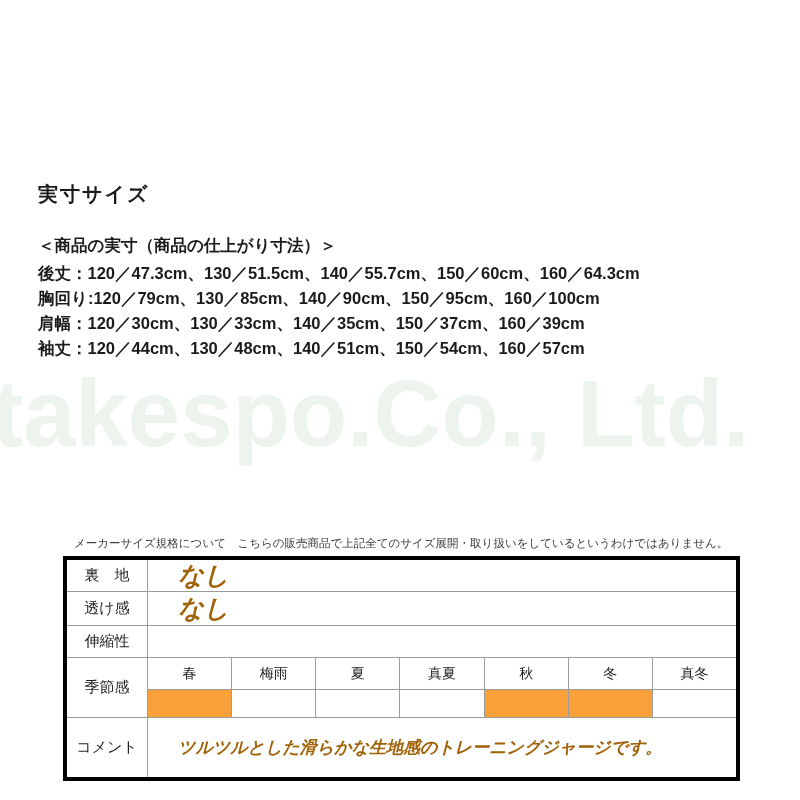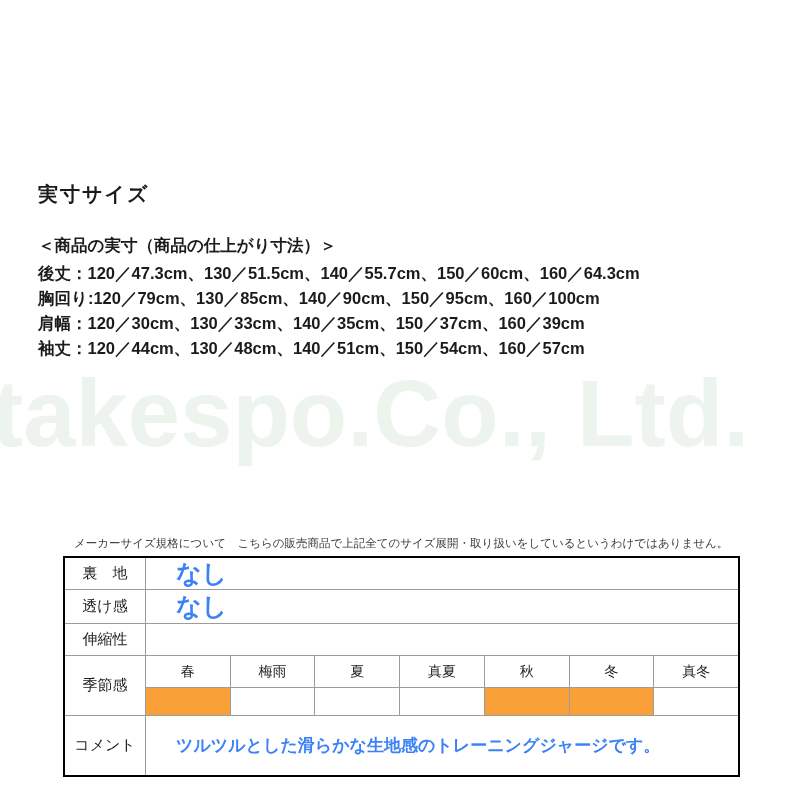--- a/index.html
+++ b/index.html
@@ -37,36 +37,36 @@
   }
 
   .notice {
     position:absolute; left:74px; top:536px;
     font-size:11.5px; color:#3c3c3c; white-space:nowrap;
   }
 
   .spec-table {
     position:absolute; left:63px; top:556px;
     width:677px;
-    border:2px solid #000000;
+    border:4px solid #000000;
     background:#ffffff;
   }
   .t-row { display:flex; border-top:1px solid var(--grid); }
   .t-row:first-child { border-top:none; }
   .t-label {
     width:81px; flex:0 0 81px;
     border-right:1px solid var(--grid);
     display:flex; align-items:center; justify-content:center;
     font-size:15px; color:#1e1e1e; text-align:center;
   }
   .t-value {
     flex:1; display:flex; align-items:center;
     padding-left:30px;
-    font-weight:bold; font-size:25px; color:#3b82f6;
-    white-space:nowrap; overflow:hidden;
+    font-weight:bold; font-size:25px; color:#a16207;
+    white-space:nowrap; overflow:hidden;font-style:italic;
   }
   .row-h1 { height:31px; }
   .row-h2 { height:34px; }
   .row-h3 { height:32px; }
   .row-season { height:60px;justify-content:flex-end; }
   .row-comment { height:60px; }
 
   .season-grid { flex:1; display:flex; flex-direction:column; }
   .season-names { display:flex; height:31px; }
   .season-swatches { display:flex; flex:1; border-top:1px solid var(--grid); }

